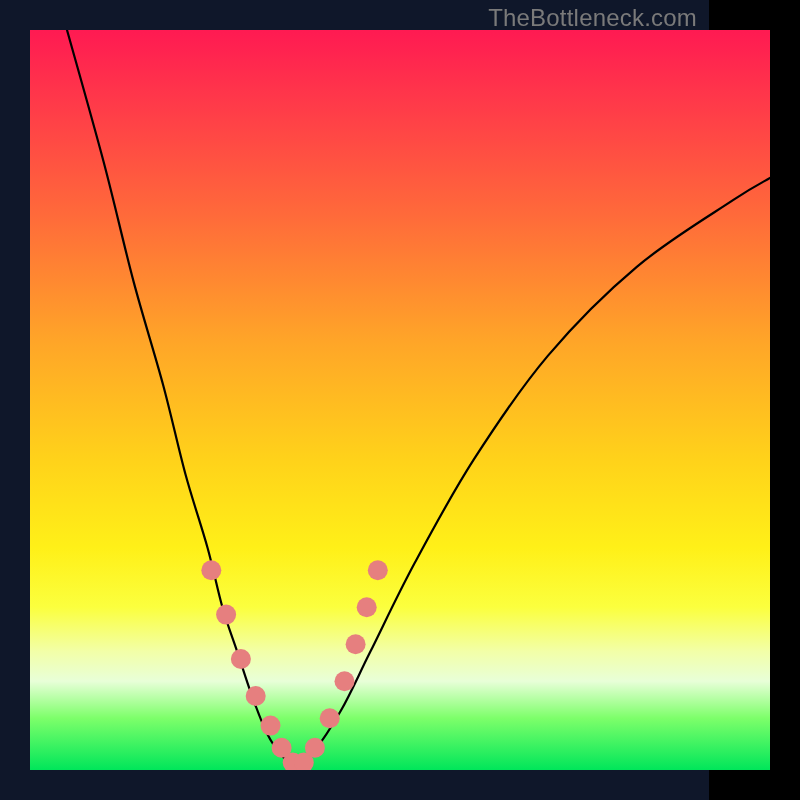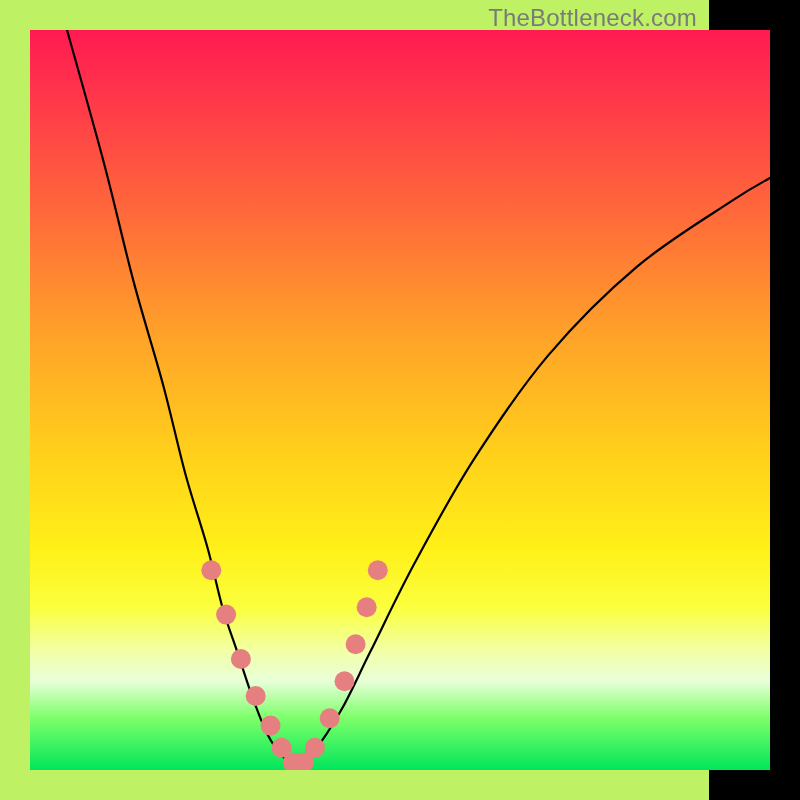--- a/index.html
+++ b/index.html
@@ -8,21 +8,21 @@
     width: 800px;
     height: 800px;
     background: #000;
     font-family: Arial, Helvetica, sans-serif;
     overflow: hidden;
   }
   .frame {
     position: relative;
     width: 709px;
     height: 800px;
-    background: #bef264;
+    background: #0f172a;
   }
   .watermark {
     position: absolute;
     top: 4px;
     right: 12px;
     color: #7a7a7a;
     font-size: 24px;
     font-weight: 500;
     letter-spacing: 0.2px;
     z-index: 10;

